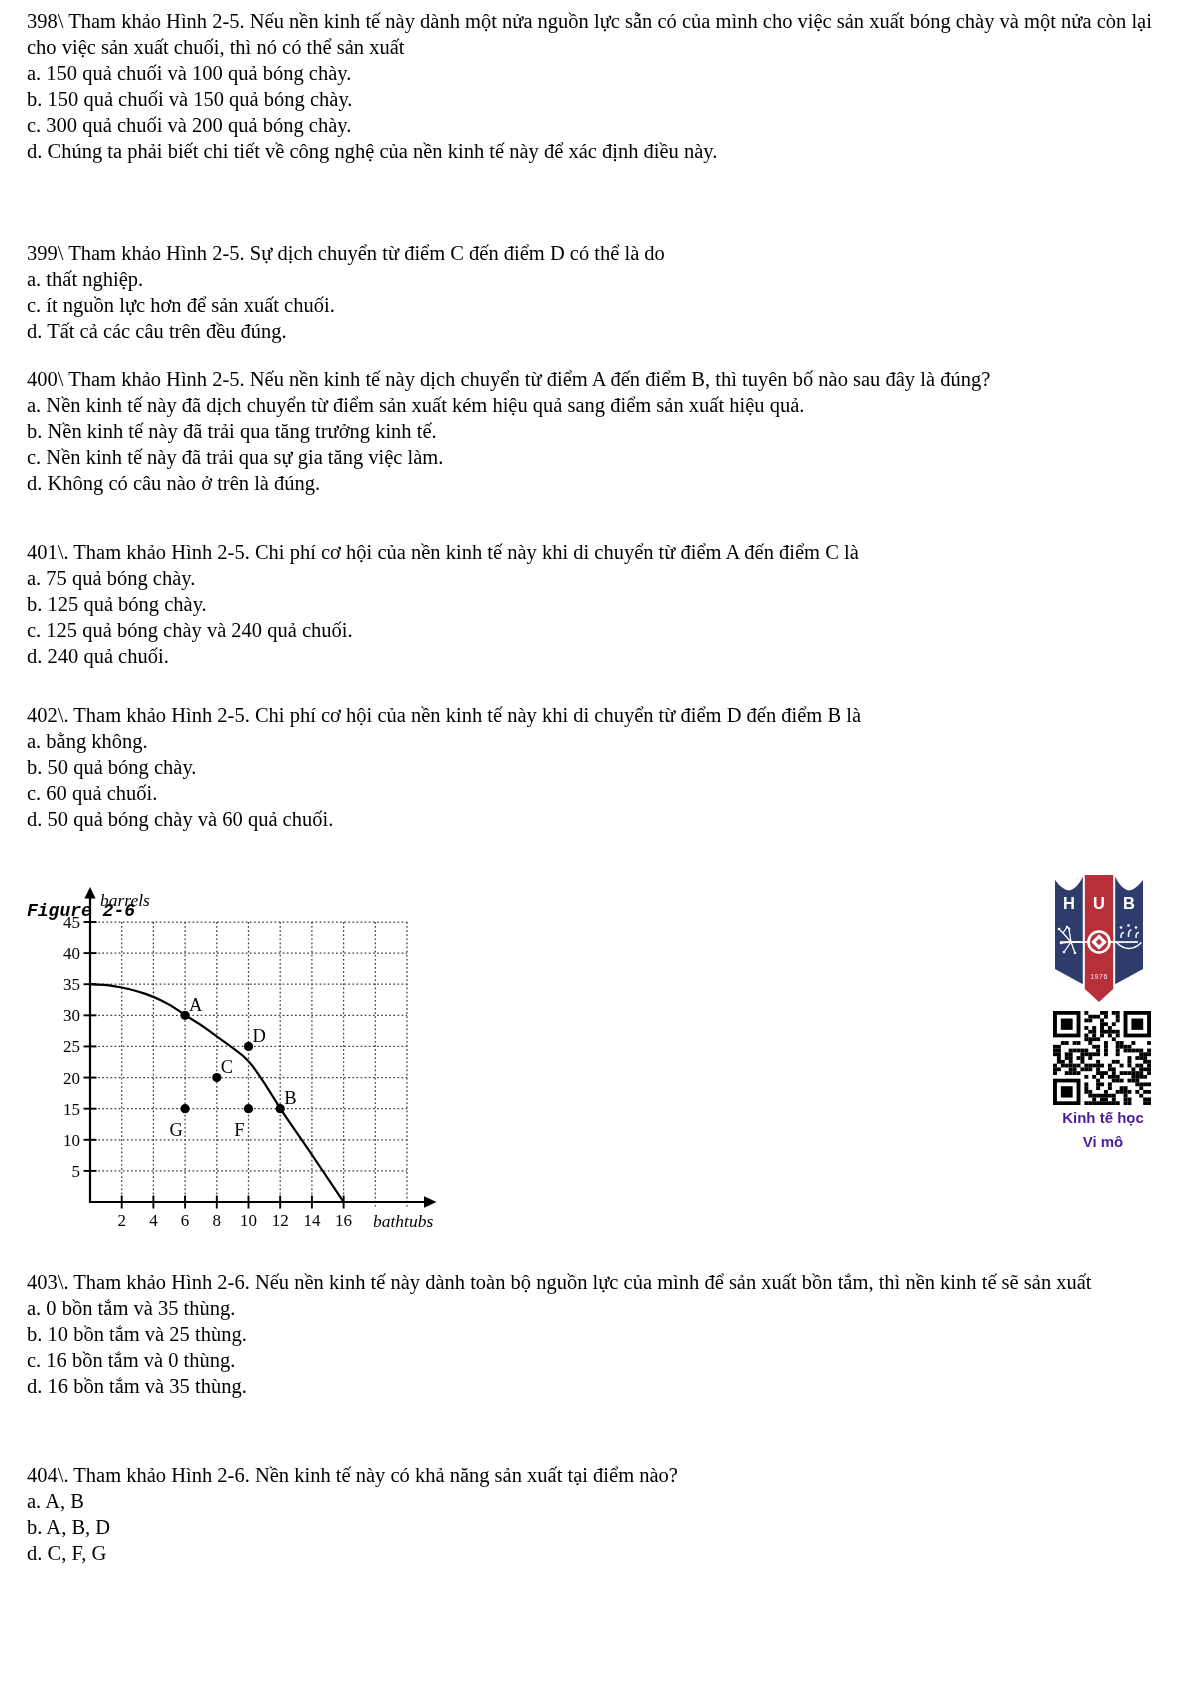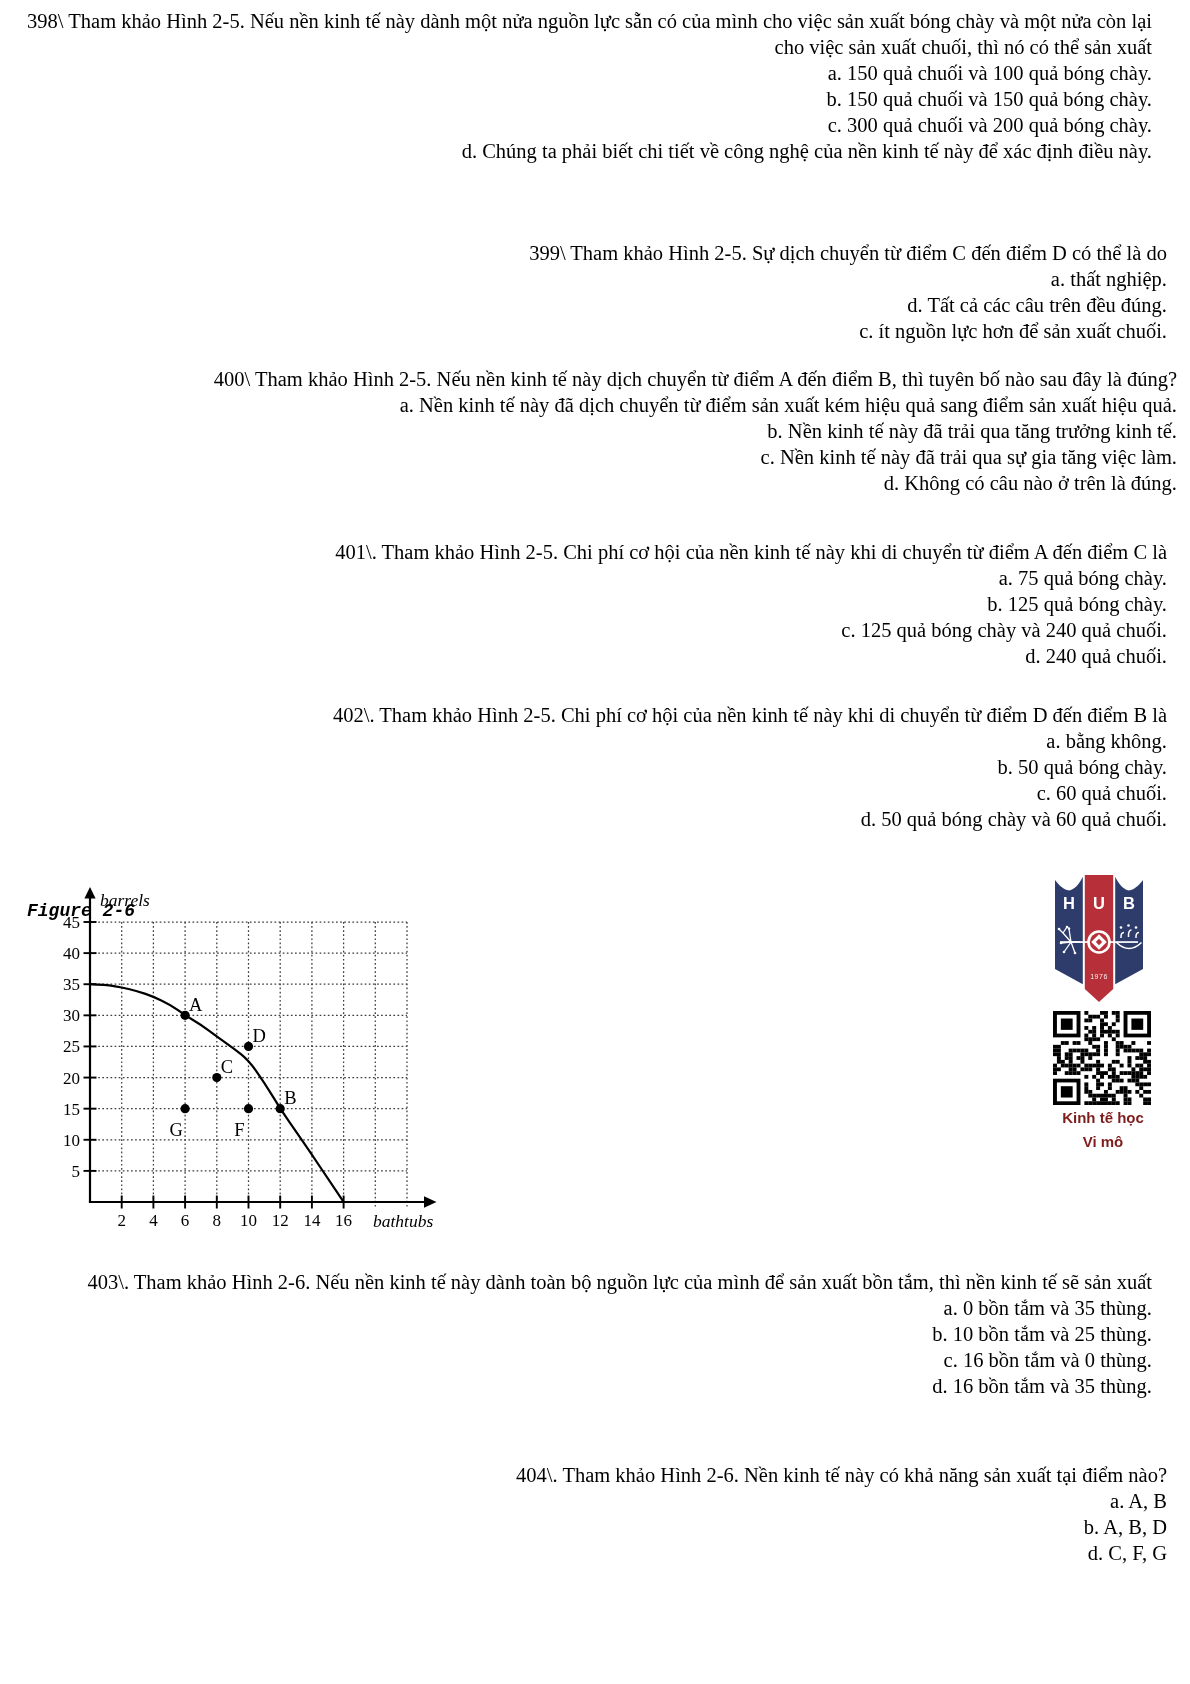--- a/index.html
+++ b/index.html
@@ -1,54 +1,54 @@
 <!DOCTYPE html>
 <html><head>
 <meta charset="utf-8">
 <style>
   html,body{margin:0;padding:0;background:#ffffff;}
   body{width:1190px;height:1684px;position:relative;overflow:hidden;
        font-family:"Liberation Serif",serif;color:#000;}
-  .q{position:absolute;left:27px;font-size:20.5px;line-height:26px;text-align:right;}
+  .q{position:absolute;left:27px;font-size:20.5px;line-height:26px;}
   .q .qhead{white-space:normal;}
   .q .opt{white-space:nowrap;}
   #q398{top:8px;width:1125px;}
   #q399{top:208px;width:1140px;margin-top:32px;}
   #q400{top:366px;width:1150px;}
   #q401{top:539px;width:1140px;font-family:Liberation Serif, serif;}
   #q402{top:702px;width:1140px;}
   #q403{top:1269px;width:1125px;}
   #q404{top:1462px;width:1140px;}
   .fig-title{position:absolute;left:27px;top:895px;font-style:italic;font-weight:600;
              font-size:18px;line-height:32px;font-family:Liberation Mono, monospace;}
   #chart{position:absolute;left:27px;top:886px;}
   #logo{position:absolute;left:1054px;top:872px;}
   #qr{position:absolute;left:1053px;top:1011px;}
   .caption{position:absolute;left:1023px;top:1106px;width:160px;text-align:center;
            font-family:"Liberation Sans",sans-serif;font-weight:bold;font-size:15px;
-           line-height:24px;color:#7f1d1d;}
+           line-height:24px;color:#4c1d95;}
 </style>
 </head>
 <body>
 
 <div>
 
   <section class="q" id="q398">
     <div class="qhead">398\ Tham khảo Hình 2-5. Nếu nền kinh tế này dành một nửa nguồn lực sẵn có của mình cho việc sản xuất bóng chày và một nửa còn lại cho việc sản xuất chuối, thì nó có thể sản xuất</div>
     <div class="opt">a. 150 quả chuối và 100 quả bóng chày.</div>
     <div class="opt">b. 150 quả chuối và 150 quả bóng chày.</div>
     <div class="opt">c. 300 quả chuối và 200 quả bóng chày.</div>
     <div class="opt">d. Chúng ta phải biết chi tiết về công nghệ của nền kinh tế này để xác định điều này.</div>
   </section>
 
   <section class="q" id="q399">
     <div class="qhead">399\ Tham khảo Hình 2-5. Sự dịch chuyển từ điểm C đến điểm D có thể là do</div>
     <div class="opt">a. thất nghiệp.</div>
+    <div class="opt">c. ít nguồn lực hơn để sản xuất chuối.</div>
     <div class="opt">d. Tất cả các câu trên đều đúng.</div>
-    <div class="opt">c. ít nguồn lực hơn để sản xuất chuối.</div>
   </section>
 
   <section class="q" id="q400">
     <div class="qhead">400\ Tham khảo Hình 2-5. Nếu nền kinh tế này dịch chuyển từ điểm A đến điểm B, thì tuyên bố nào sau đây là đúng?</div>
     <div class="opt">a. Nền kinh tế này đã dịch chuyển từ điểm sản xuất kém hiệu quả sang điểm sản xuất hiệu quả.</div>
     <div class="opt">b. Nền kinh tế này đã trải qua tăng trưởng kinh tế.</div>
     <div class="opt">c. Nền kinh tế này đã trải qua sự gia tăng việc làm.</div>
     <div class="opt">d. Không có câu nào ở trên là đúng.</div>
   </section>
 

